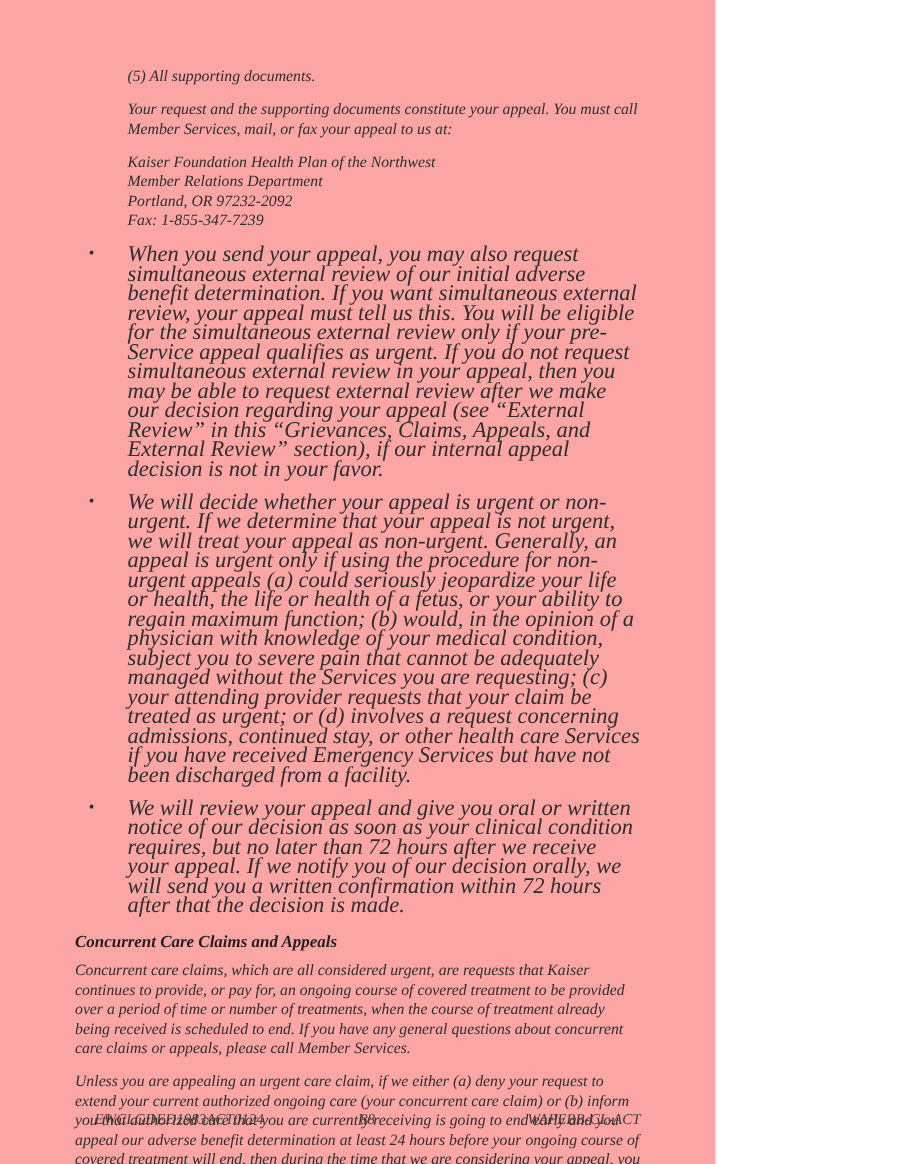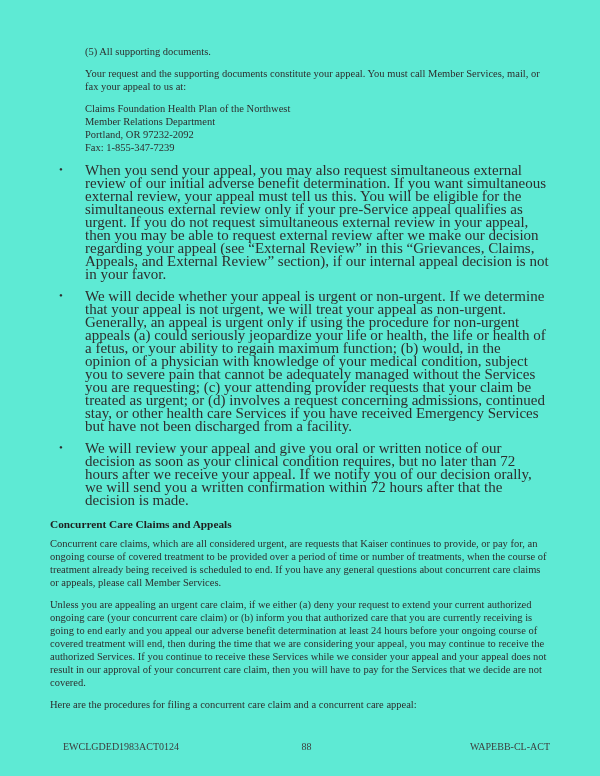--- a/index.html
+++ b/index.html
@@ -1,23 +1,24 @@
 <!DOCTYPE html>
 <html><head>
 <meta charset="utf-8">
 <style>
   html, body { margin: 0; padding: 0; background: #ffffff; }
   .page {
     position: relative;
-    width: 600px;
+    width: 477px;
     height: 776px;
-    background: #5eead4;
+    background: #fca5a5;
     font-family: "Liberation Serif", "DejaVu Serif", serif;
     color: #2e2e2e;
     overflow: hidden;
+    font-style: italic;
   }
   .content {
     position: absolute;
     top: 45px;
     left: 50px;
     right: 50px;
   }
   .para {
     margin: 0 0 9px 0;
     font-size: 10.5px;
@@ -74,21 +75,21 @@
 <body>
 
 <div class="page">
   <div class="content">
 
     <p class="para indent">(5) All supporting documents.</p>
 
     <p class="para indent">Your request and the supporting documents constitute your appeal. You must call Member Services, mail, or fax your appeal to us at:</p>
 
     <div class="para indent address">
-      <div>Claims Foundation Health Plan of the Northwest</div>
+      <div>Kaiser Foundation Health Plan of the Northwest</div>
       <div>Member Relations Department</div>
       <div>Portland, OR 97232-2092</div>
       <div>Fax: 1-855-347-7239</div>
     </div>
 
     <ul class="bullets">
       <li>When you send your appeal, you may also request simultaneous external review of our initial adverse benefit determination. If you want simultaneous external review, your appeal must tell us this. You will be eligible for the simultaneous external review only if your pre-Service appeal qualifies as urgent. If you do not request simultaneous external review in your appeal, then you may be able to request external review after we make our decision regarding your appeal (see “External Review” in this “Grievances, Claims, Appeals, and External Review” section), if our internal appeal decision is not in your favor.</li>
       <li>We will decide whether your appeal is urgent or non-urgent. If we determine that your appeal is not urgent, we will treat your appeal as non-urgent. Generally, an appeal is urgent only if using the procedure for non-urgent appeals (a) could seriously jeopardize your life or health, the life or health of a fetus, or your ability to regain maximum function; (b) would, in the opinion of a physician with knowledge of your medical condition, subject you to severe pain that cannot be adequately managed without the Services you are requesting; (c) your attending provider requests that your claim be treated as urgent; or (d) involves a request concerning admissions, continued stay, or other health care Services if you have received Emergency Services but have not been discharged from a facility.</li>
       <li>We will review your appeal and give you oral or written notice of our decision as soon as your clinical condition requires, but no later than 72 hours after we receive your appeal. If we notify you of our decision orally, we will send you a written confirmation within 72 hours after that the decision is made.</li>
     </ul>

